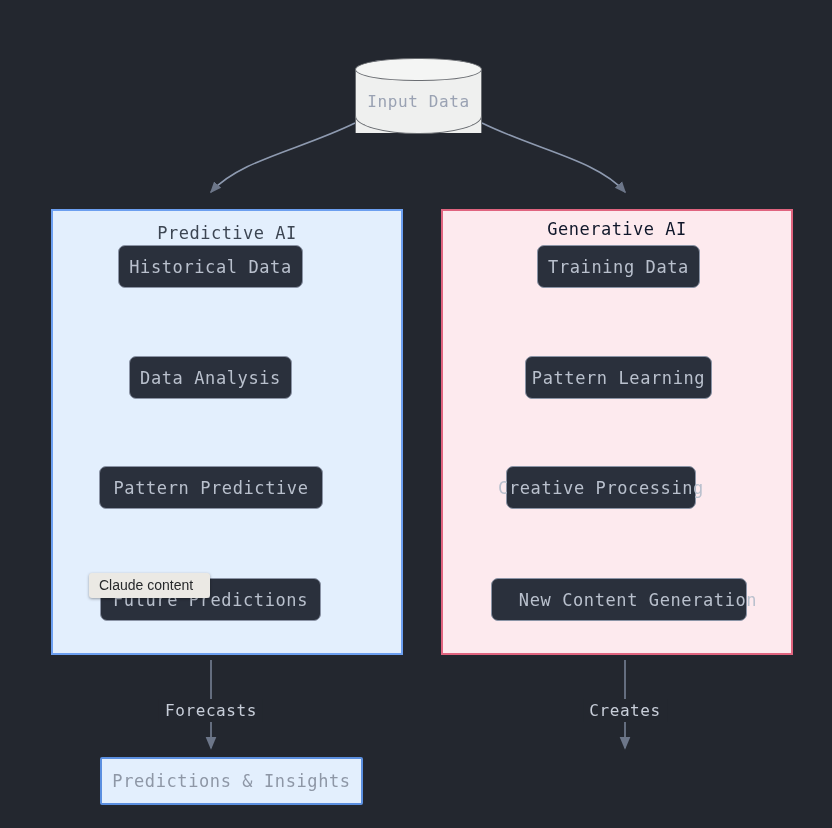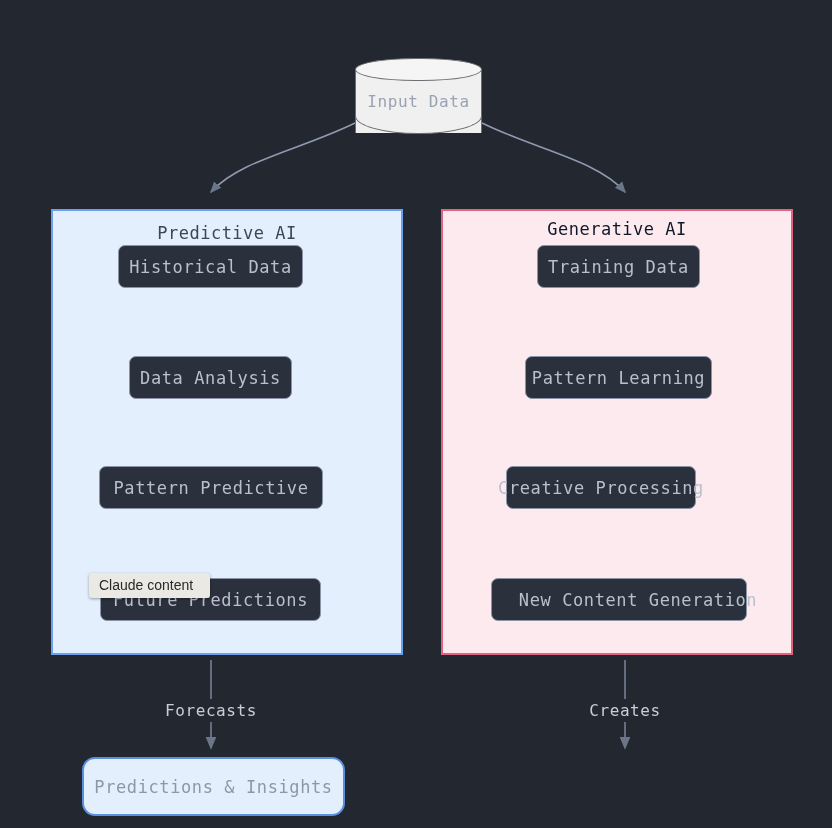--- a/index.html
+++ b/index.html
@@ -77,29 +77,30 @@
     align-items: center;
     justify-content: center;
     white-space: nowrap;
     height: 43px;
   }
 
   
   .out-node {
     position: absolute;
     box-sizing: border-box;
-    border-radius: 13px;
+    border-radius: 2px;
     font-size: 17px;
     letter-spacing: 0.6px;
     display: flex;
     align-items: center;
     justify-content: center;
     white-space: nowrap;
-    height: 59px;
+    height: 48px;
     color: #8e97a6;
+    margin-left: 18px;
   }
   .out-blue {
     background: #e3effd;
     border: 2px solid #5b8fe0;
   }
   .out-pink {
     background: #fde3e9;
     border: 2px solid #e0647f;
   }
 

